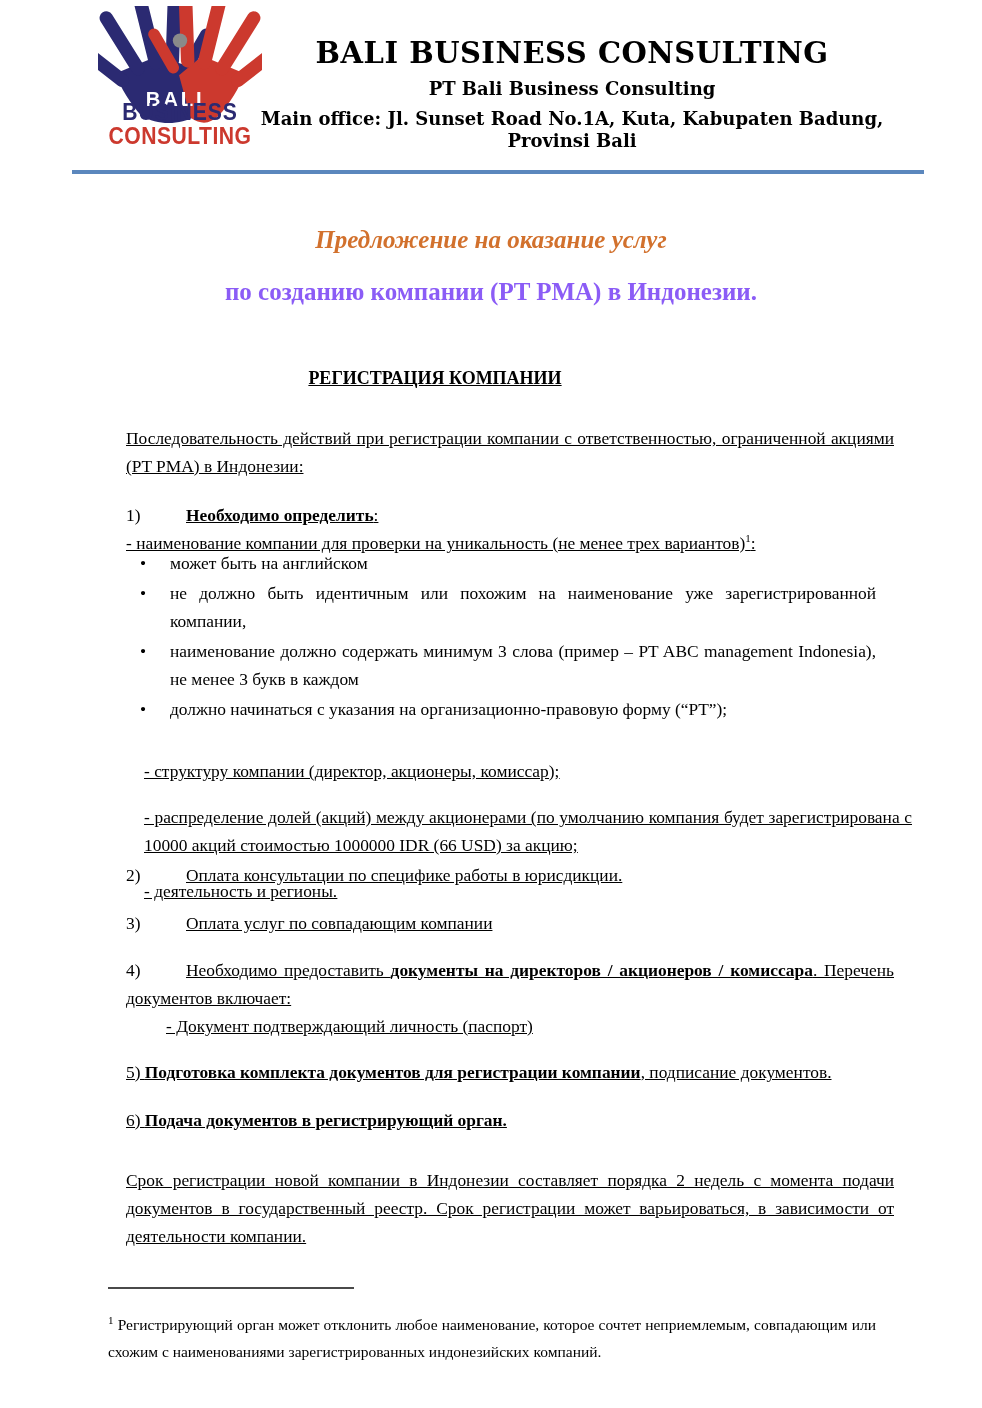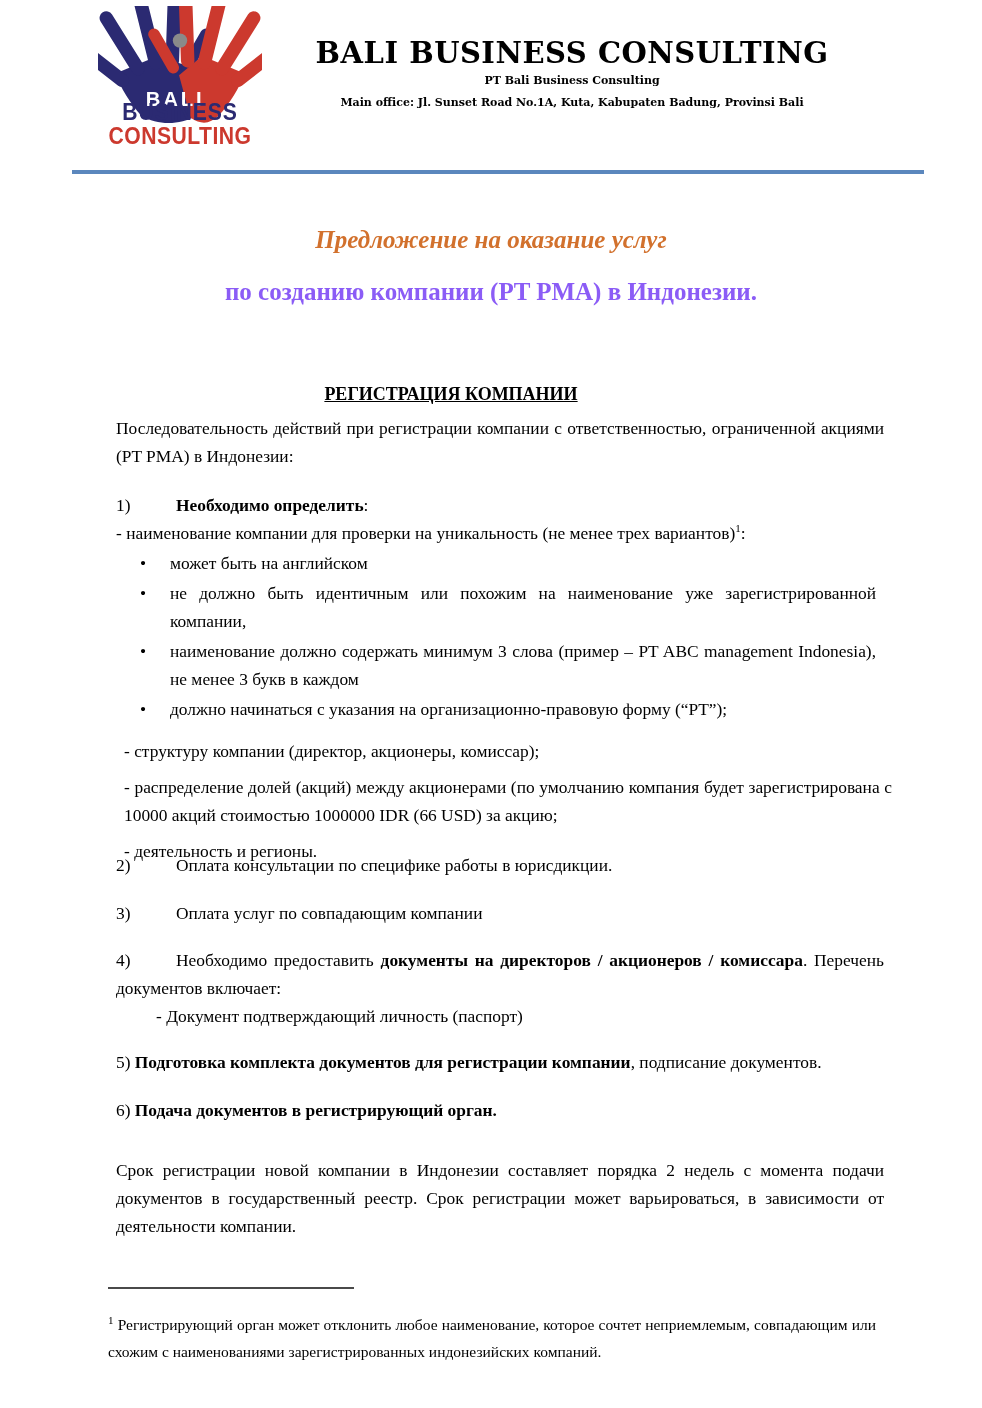--- a/index.html
+++ b/index.html
@@ -14,35 +14,35 @@
   .logo-box { left:98px; top:6px; width:164px; height:158px; }
   .logo-svg { width:164px; height:158px; display:block; }
 
   .head-text { left:248px; top:36px; width:648px; text-align:center; }
   .company-name {
     font-family:"DejaVu Serif", serif; font-weight:bold;
     font-size:29px; line-height:34px; letter-spacing:0.5px; margin:0;
   }
   .head-sub {
     font-family:"DejaVu Serif", serif; font-weight:bold;
-    font-size:11px; line-height:22px; margin:0;
+    font-size:18px; line-height:22px; margin:8px;
   }
   .blue-rule { left:72px; top:170px; width:852px; height:4px; }
 
   
   .doc-title { left:0; width:982px; text-align:center; font-weight:bold; font-size:25px; margin:0; }
   .doc-title-1 { top:226px;font-style:italic; }
   .doc-title-2 { top:278px; }
   .section-heading {
     left:0; top:368px; width:870px; text-align:center;
-    font-weight:bold; font-size:18px; text-decoration:underline; margin:16px;
+    font-weight:bold; font-size:18px; text-decoration:underline; margin:0;
   }
 
   
-  .body-block { left:108px; width:768px; font-size:17.4px; line-height:28px; margin:8px; }
+  .body-block { left:108px; width:768px; font-size:17.4px; line-height:28px; margin:18px;text-decoration:underline; }
   .just { text-align:justify; text-align-last:left; }
   .tnum { display:inline-block; width:60px; }
   b, .bold { font-weight:bold; }
 
   .bullet-list { left:108px; top:549px; width:768px; }
   .bullet-row { display:flex; margin-bottom:2px; }
   .bullet-glyph { width:30px; padding-left:32px; flex:0 0 auto; font-size:17.4px; line-height:28px; }
   .bullet-text { flex:1 1 auto; font-size:17.4px; line-height:28px; text-align:justify; text-align-last:left; }
 
   .sub-indent { padding-left:40px; }

